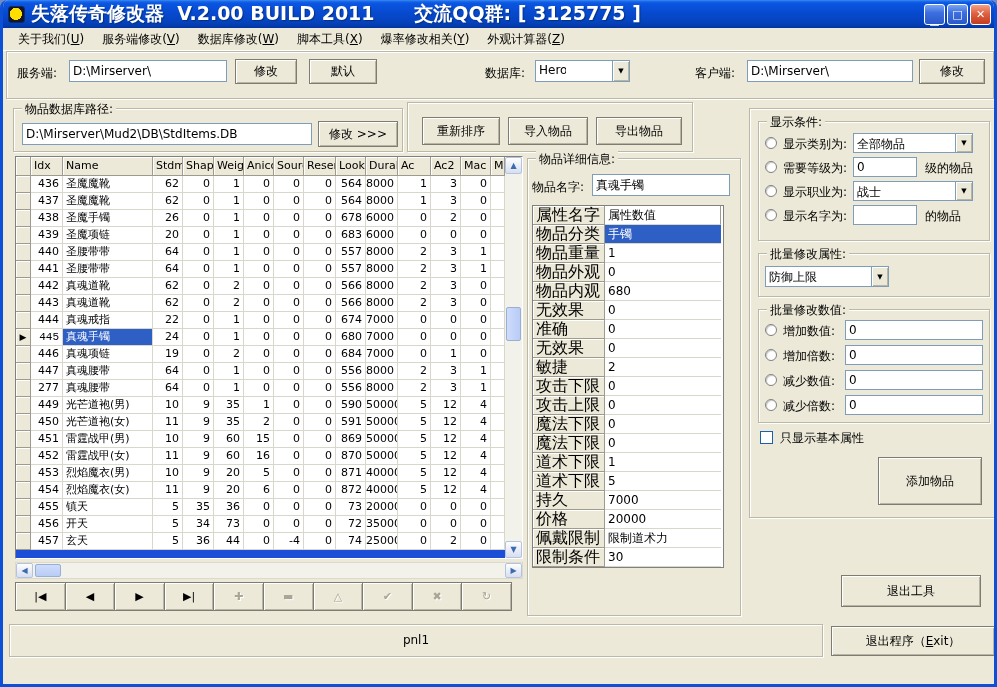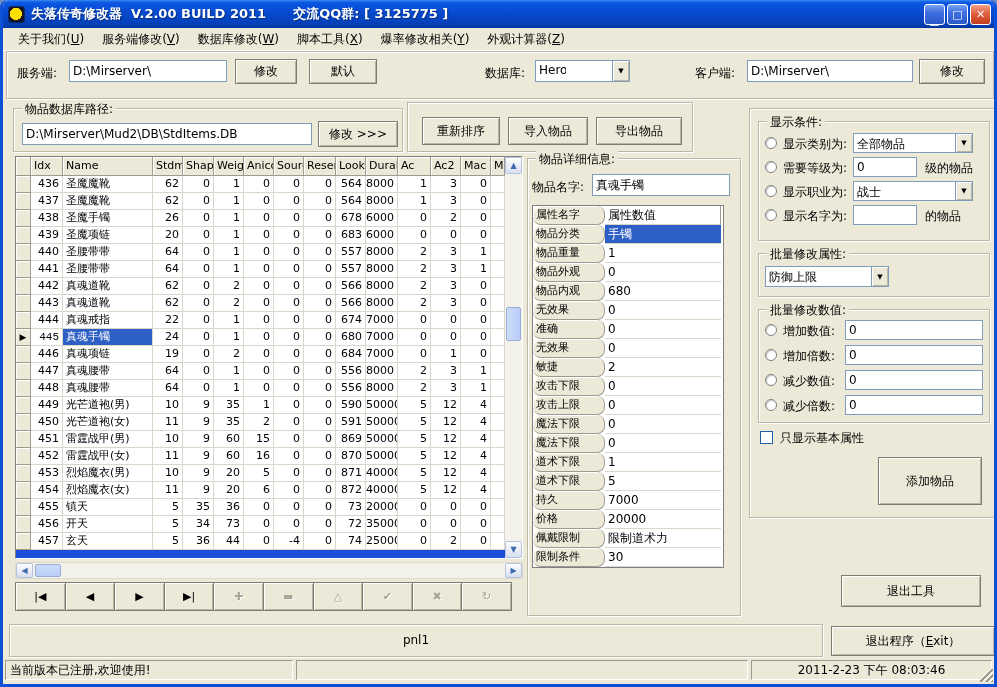--- a/index.html
+++ b/index.html
@@ -6,21 +6,21 @@
   html,body { background:#6F8CC7; font-family:"DejaVu Sans", sans-serif; }
   .window{ position:relative; width:997px; height:687px; background:#ECE9D8;
            border-left:3px solid #0C50D8; border-right:3px solid #0C50D8; border-bottom:3px solid #0C50D8;
            border-radius:8px 8px 0 0; overflow:hidden; }
   
   .titlebar{ position:absolute; left:-3px; top:0; width:997px; height:28px;
     background:linear-gradient(180deg,#3A8BF0 0%,#1765E8 6%,#0A55E2 12%,#074ACF 45%,#0542BC 80%,#0339A8 97%,#02309A 100%);
     border-radius:7px 7px 0 0; display:flex; align-items:center; padding:0 6px; }
   .app-icon{ width:17px; height:17px; border-radius:3px; margin:0 6px 0 2px;
     background:radial-gradient(circle at 46% 46%, #FFDE00 52%, #14142A 54%); border:1px solid #0A2B66; }
-  .title-text{ color:#fff; font-weight:bold; font-size:13px; white-space:pre; text-shadow:1px 1px 1px #05307E; flex:1; overflow:hidden;}
+  .title-text{ color:#fff; font-weight:bold; font-size:19px; white-space:pre; text-shadow:1px 1px 1px #05307E; flex:1; overflow:hidden;}
   .win-btns{ display:flex; gap:2px; }
   .wbtn{ width:21px; height:21px; border-radius:3px; border:1px solid #fff; color:#fff; font-size:11px;
     display:flex; align-items:center; justify-content:center;
     background:linear-gradient(180deg,#7AA4F2 0%,#3E6FE0 40%,#2B58C8 100%); }
   .wbtn.close{ background:linear-gradient(180deg,#F3A188 0%,#DF6142 45%,#C33C1E 100%); }
   .wbtn .min-glyph{ align-self:flex-end; margin:0 auto 2px auto; line-height:5px; font-weight:bold;}
   
   .menubar{ position:absolute; left:0; top:28px; width:991px; height:23px; background:#ECE9D8;
     border-bottom:1px solid #fff; display:flex; align-items:center; font-size:12px; padding-left:6px;}
   .menu-item{ padding:3px 9px; white-space:nowrap; }
@@ -74,21 +74,21 @@
      background:linear-gradient(180deg,#CFDCFB,#B8CCF6); border:1px solid #98AED4; }
   
   .navigator{ position:absolute; left:12px; top:582px; width:496px; height:29px; display:flex; }
   .nav-btn{ flex:1; background:#ECE9D8; border:1px solid #7E7C70; margin-right:-1px;
      box-shadow:inset 1px 1px 0 #fff, inset -1px -1px 0 #B9B5A4;
      display:flex; align-items:center; justify-content:center; font-size:11px; }
   .nav-btn.disabled{ color:#A9A695; text-shadow:1px 1px 0 #fff; }
   
   .prop-table{ position:absolute; left:4px; top:52px; width:192px; border:1px solid #808080; background:#fff;}
   .p-row{ display:flex; height:19px; }
-  .p-name{ flex:none; width:72px; font-size:11px; line-height:18px; padding-left:3px; overflow:hidden; white-space:nowrap;border-radius:8px;}
+  .p-name{ flex:none; width:72px; font-size:16px; line-height:18px; padding-left:3px; overflow:hidden; white-space:nowrap;}
   .p-val{ flex:none; width:116px; font-size:12px; line-height:18px; padding-left:3px; background:#fff;
           border-bottom:1px solid #D9D6CA; overflow:hidden; white-space:nowrap;}
   .p-val.sel{ background:#2E5FC5; color:#fff; }
   
   .pnl1{ position:absolute; left:6px; top:624px; width:814px; height:33px; border:1px solid #BCB8A6;
      box-shadow:1px 1px 0 #fff, inset 1px 1px 0 #fff; text-align:center; font-size:12px; line-height:30px;}
   .statusbar{ position:absolute; left:0; top:659px; width:991px; height:24px; background:#ECE9D8; display:flex; gap:3px; padding:1px 2px;}
   .sb-panel{ height:20px; font-size:12px; line-height:19px; padding:0 4px; overflow:hidden; white-space:nowrap;}
   .grip{ position:absolute; right:1px; bottom:1px; width:13px; height:13px;
      background:linear-gradient(135deg, transparent 40%, #fff 40%, #fff 45%, #9D9A8B 45%, #9D9A8B 55%, transparent 55%,
@@ -372,21 +372,21 @@
           <div class="g-cell num" style="width: 32px;">0</div>
           <div class="g-cell num" style="width: 30px;">556</div>
           <div class="g-cell num" style="width: 32px;">8000</div>
           <div class="g-cell num" style="width: 33px;">2</div>
           <div class="g-cell num" style="width: 30px;">3</div>
           <div class="g-cell num" style="width: 30px;">1</div>
           <div class="g-cell num" style="width: 14px;"></div>
         </div>
         <div class="g-row">
           <div class="g-cell g-ind raised" style="width: 15px;"></div>
-          <div class="g-cell num" style="width: 32px;">448</div>
+          <div class="g-cell num" style="width: 32px;">277</div>
           <div class="g-cell left" style="width: 90px;">真魂腰带</div>
           <div class="g-cell num" style="width: 30px;">64</div>
           <div class="g-cell num" style="width: 31px;">0</div>
           <div class="g-cell num" style="width: 30px;">1</div>
           <div class="g-cell num" style="width: 30px;">0</div>
           <div class="g-cell num" style="width: 30px;">0</div>
           <div class="g-cell num" style="width: 32px;">0</div>
           <div class="g-cell num" style="width: 30px;">556</div>
           <div class="g-cell num" style="width: 32px;">8000</div>
           <div class="g-cell num" style="width: 33px;">2</div>
@@ -711,20 +711,14 @@
     <span class="checkbox" style="left:10px;top:322px;"></span>
     <span class="lbl" style="left:30px;top:321px;">只显示基本属性</span>
     <button class="btn" style="left:128px;top:348px;width:104px;height:48px;">添加物品</button>
   </div>
 
   <button class="btn" style="left:838px;top:575px;width:140px;height:32px;">退出工具</button>
 
   <div class="pnl1"><span>pnl1</span></div>
   <button class="btn" id="exit-program-btn" style="left:828px;top:626px;width:164px;height:30px;">退出程序（<u>E</u>xit）</button>
 
-  <div class="statusbar">
-    <span class="sb-panel sunken" style="width:288px;">当前版本已注册,欢迎使用!</span>
-    <span class="sb-panel sunken" style="width:452px;"></span>
-    <span class="sb-panel sunken" style="flex:1;text-align:center;">2011-2-23 下午 08:03:46</span>
-    <span class="grip"></span>
-  </div>
 
 </div>
 
 </body></html>

